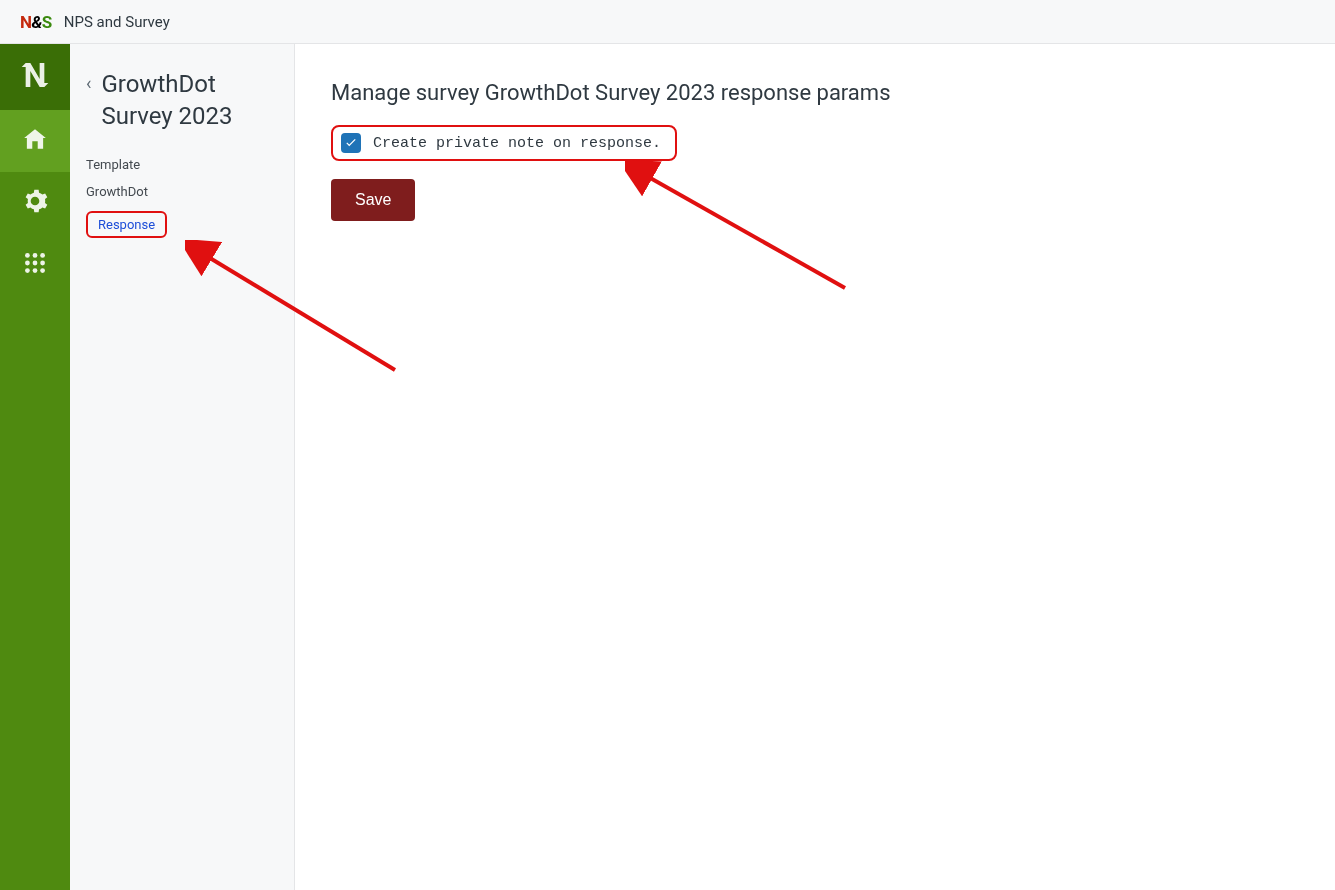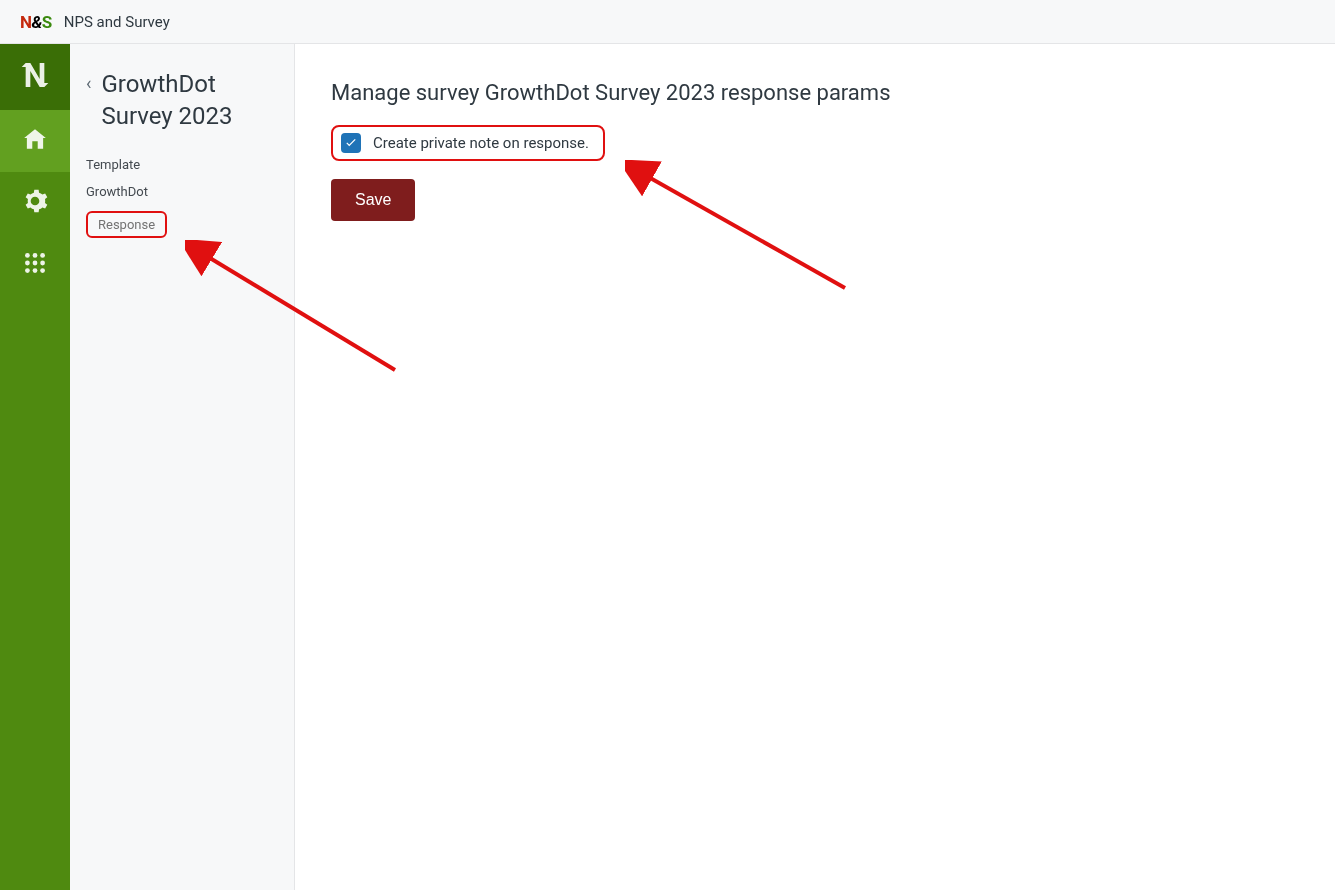--- a/index.html
+++ b/index.html
@@ -104,21 +104,21 @@
     .side-menu {
       list-style: none;
     }
     .side-menu-item {
       padding: 6px 0 6px 0;
       font-size: 13px;
       color: #444a50;
       cursor: pointer;
     }
     .side-menu-item.active {
-      color: #737373;
+      color: #1d4ed8;
       text-decoration: underline;
     }
     .side-menu-item.active .pill-wrap {
       display: inline-block;
       border: 2.5px solid #e01010;
       border-radius: 6px;
       padding: 4px 10px;
     }
     .main-content {
       flex: 1;
@@ -150,20 +150,21 @@
       justify-content: center;
     }
     .checkbox-box svg {
       width: 14px;
       height: 14px;
       fill: #ffffff;
     }
     .checkbox-label {
       font-size: 15px;
       color: #2f3941;
+      font-family: Liberation Mono, monospace;
     }
     .save-btn {
       background: #7f1d1d;
       color: #ffffff;
       border: none;
       font-size: 16px;
       padding: 12px 24px;
       border-radius: 4px;
       cursor: pointer;
     }

